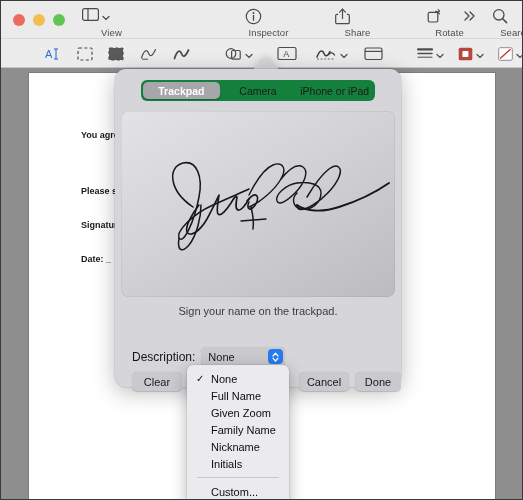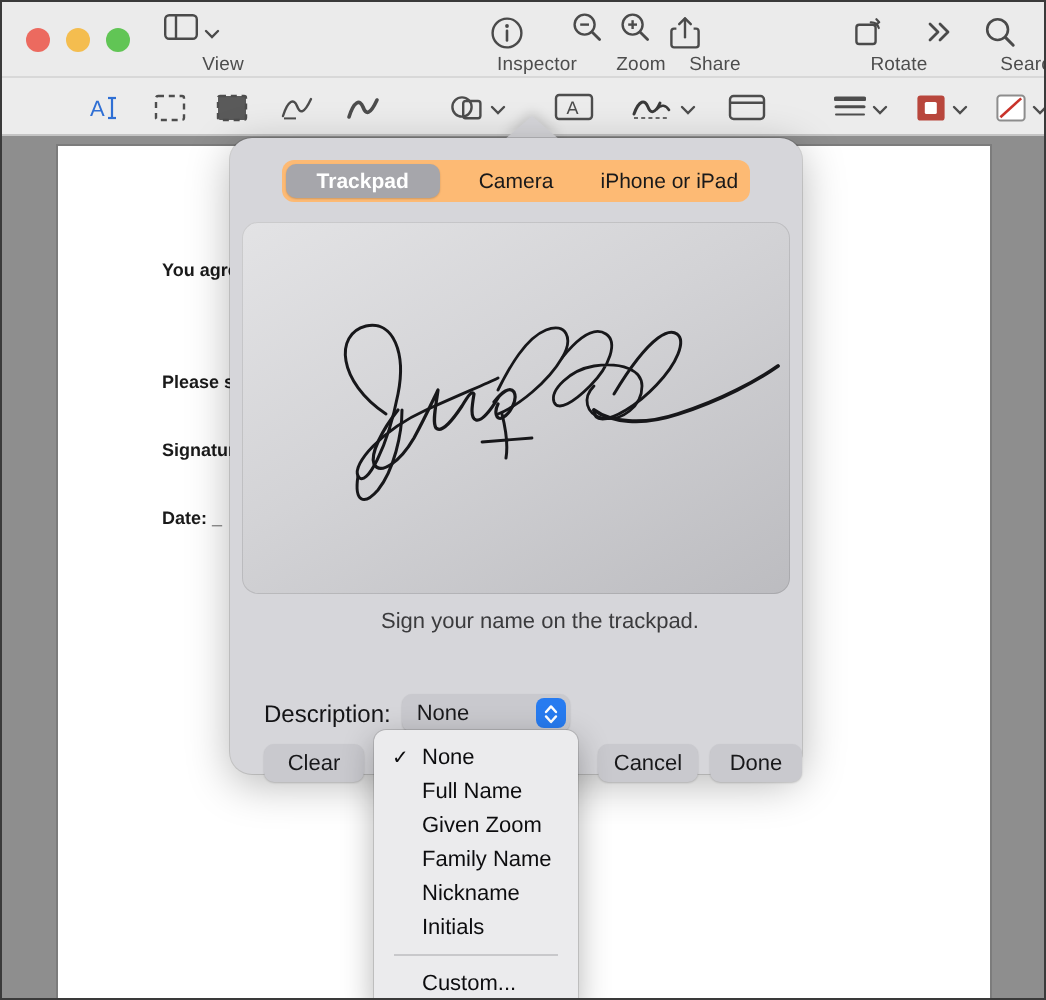--- a/index.html
+++ b/index.html
@@ -98,21 +98,21 @@
     width: 0; height: 0;
     border-left: 14px solid transparent;
     border-right: 14px solid transparent;
     border-bottom: 12px solid #d6d6da;
     filter: drop-shadow(0 -2px 3px rgba(0,0,0,.16));
   }
 
   .segmented {
     position: absolute; left: 26px; top: 11px;
     width: 234px; height: 21px;
-    background: #fdba74;
+    background: #15803d;
     border-radius: 6px;
     display: flex; align-items: center; padding: 2px;
   }
   .seg {
     flex: 1; height: 17px;
     display: flex; align-items: center; justify-content: center;
     font-size: 10.5px; color: #19191a;
     border-radius: 5px;
   }
   .seg.active {
@@ -122,21 +122,21 @@
 
   .sigcanvas {
     position: absolute; left: 6px; top: 42px;
     width: 274px; height: 186px;
     border-radius: 8px;
     background: linear-gradient(150deg,#e3e3e5 0%, #d3d3d6 45%, #bcbcc0 100%);
     box-shadow: inset 0 0 0 .5px rgba(0,0,0,.10);
     overflow: hidden;
   }
   .sighint {
-    position: absolute; left: 12px; top: 236px; width: 286px;
+    position: absolute; left: 0; top: 236px; width: 286px;
     text-align: center; font-size: 11px; color: #3b3b3d;
   }
 
   .desc-row { position: absolute; left: 17px; top: 278px; display: flex; align-items: center; }
   .desc-label { font-size: 12px; color: #141416; }
   .popupbtn {
     position: relative; margin-left: 6px;
     width: 84px; height: 19px;
     background: #c9c9ce; border-radius: 5px;
     box-shadow: 0 .5px 1px rgba(0,0,0,.18);
@@ -215,40 +215,20 @@
       <div class="glyph">
         <svg width="17" height="17" viewBox="0 0 17 17">
             <circle cx="8.5" cy="8.5" r="7.2" fill="none" stroke="#4a4a4a" stroke-width="1.2"></circle>
             <circle cx="8.5" cy="5" r="0.95" fill="#4a4a4a"></circle>
             <line x1="8.5" y1="7.4" x2="8.5" y2="12.2" stroke="#4a4a4a" stroke-width="1.3" stroke-linecap="round"></line>
           </svg>
       </div>
       <div class="cap">Inspector</div>
     </div>
 
-    <div class="tb-item zoomg">
-      <div class="glyph row">
-        <span>
-          <svg width="15" height="15" viewBox="0 0 15 15">
-              <circle cx="6.3" cy="6.3" r="5" fill="none" stroke="#4a4a4a" stroke-width="1.2"></circle>
-              <line x1="10" y1="10" x2="13.8" y2="13.8" stroke="#4a4a4a" stroke-width="1.4" stroke-linecap="round"></line>
-              <line x1="4.1" y1="6.3" x2="8.5" y2="6.3" stroke="#4a4a4a" stroke-width="1.2"></line>
-            </svg>
-        </span>
-        <span>
-          <svg width="15" height="15" viewBox="0 0 15 15">
-              <circle cx="6.3" cy="6.3" r="5" fill="none" stroke="#4a4a4a" stroke-width="1.2"></circle>
-              <line x1="10" y1="10" x2="13.8" y2="13.8" stroke="#4a4a4a" stroke-width="1.4" stroke-linecap="round"></line>
-              <line x1="4.1" y1="6.3" x2="8.5" y2="6.3" stroke="#4a4a4a" stroke-width="1.2"></line>
-              <line x1="6.3" y1="4.1" x2="6.3" y2="8.5" stroke="#4a4a4a" stroke-width="1.2"></line>
-            </svg>
-        </span>
-      </div>
-      <div class="cap">Zoom</div>
-    </div>
 
     <div class="tb-item shareg">
       <div class="glyph">
         <svg width="15" height="17" viewBox="0 0 15 17">
             <path d="M3.2 6.3 H2 a1.3 1.3 0 0 0-1.3 1.3 V14.4 A1.3 1.3 0 0 0 2 15.7 H13 a1.3 1.3 0 0 0 1.3-1.3 V7.6 A1.3 1.3 0 0 0 13 6.3 H11.8" fill="none" stroke="#4a4a4a" stroke-width="1.2"></path>
             <line x1="7.5" y1="1.2" x2="7.5" y2="10.6" stroke="#4a4a4a" stroke-width="1.2" stroke-linecap="round"></line>
             <path d="M4.6 4.1 L7.5 1.2 L10.4 4.1" fill="none" stroke="#4a4a4a" stroke-width="1.2" stroke-linecap="round" stroke-linejoin="round"></path>
           </svg>
       </div>
       <div class="cap">Share</div>

